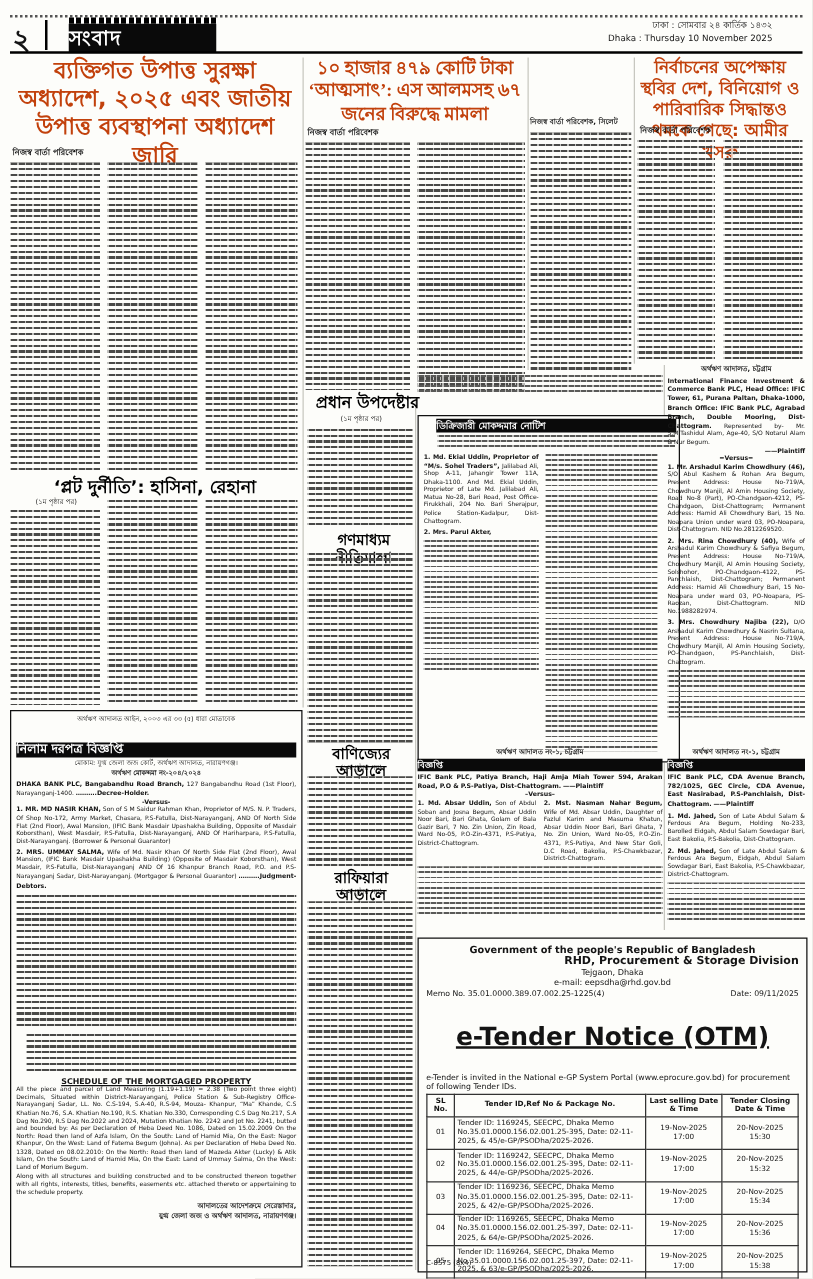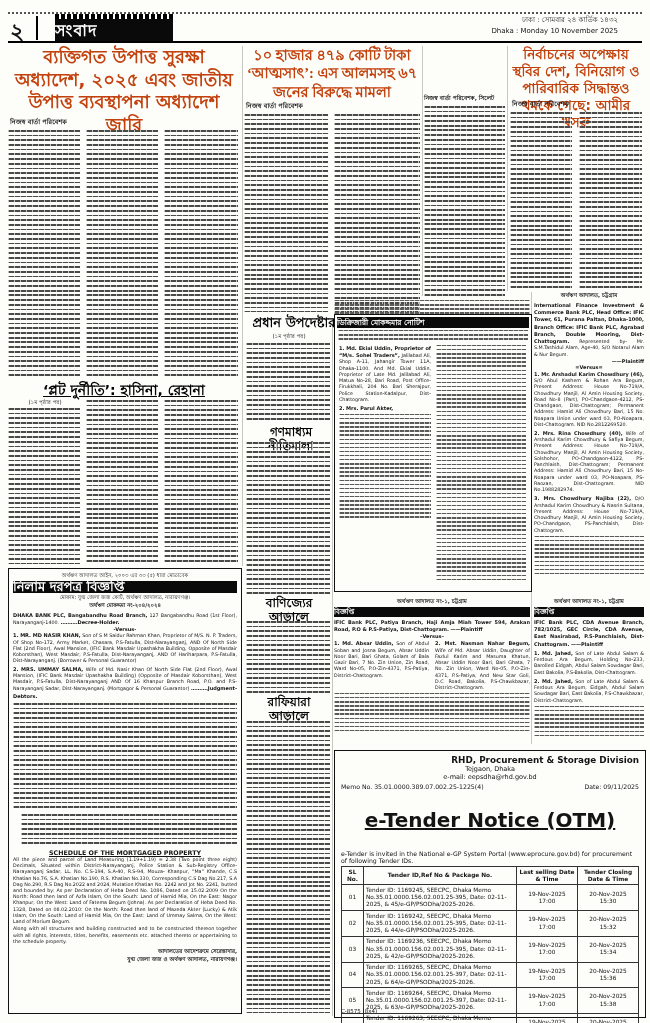--- a/index.html
+++ b/index.html
@@ -33,21 +33,21 @@
 
 <div class="page">
 
   <div class="abs" style="left:8px;top:12px;width:634px;border-top:2px dotted #555;"></div>
   <div class="abs" style="left:10px;top:14px;width:26px;font-size:22px;font-weight:bold;">২</div>
   <div class="abs" style="left:36px;top:16px;width:2px;height:24px;background:#000;"></div>
   <div class="abs" style="left:55px;top:14px;width:118px;height:5px;background:repeating-linear-gradient(90deg,#000 0 4px,#fff 4px 6px);"></div>
   <div class="abs bar" style="left:55px;top:19px;width:118px;height:23px;font-size:16px;line-height:23px;letter-spacing:1px;">সংবাদ</div>
   <div class="abs rt" style="left:406px;top:15px;width:212px;font-size:7px;line-height:1.5;text-align:right;">
     <div>ঢাকা : সোমবার ২৪ কার্তিক ১৪৩২</div>
-    <div>Dhaka : Monday 10 November 2025</div>
+    <div>Dhaka : Thursday 10 November 2025</div>
   </div>
   <div class="abs" style="left:8px;top:41px;width:634px;height:2px;background:#000;"></div>
 
   <div class="vline" style="left:242px;top:46px;height:520px;"></div>
   <div class="vline" style="left:422px;top:46px;height:250px;"></div>
   <div class="vline" style="left:507px;top:46px;height:245px;"></div>
   <div class="vline" style="left:332px;top:318px;height:698px;"></div>
   <div class="vline" style="left:531px;top:292px;height:452px;"></div>
 
   <div class="abs hl" style="left:8px;top:46px;width:232px;font-size:18px;">ব্যক্তিগত উপাত্ত সুরক্ষা অধ্যাদেশ, ২০২৫ এবং জাতীয় উপাত্ত ব্যবস্থাপনা অধ্যাদেশ জারি</div>
@@ -62,40 +62,40 @@
   <div class="abs tx" style="left:334px;top:114px;width:86px;height:198px;"></div>
 
   <div class="abs byline" style="left:424px;top:95px;width:81px;font-size:5.8px;">নিজস্ব বার্তা পরিবেশক, সিলেট</div>
   <div class="abs tx" style="left:424px;top:106px;width:81px;height:190px;"></div>
 
   <div class="abs hl" style="left:510px;top:46px;width:132px;font-size:13.5px;">নির্বাচনের অপেক্ষায় স্থবির দেশ, বিনিয়োগ ও পারিবারিক সিদ্ধান্তও থমকে গেছে: আমীর খসরু</div>
   <div class="abs byline" style="left:512px;top:101px;width:100px;">নিজস্ব বার্তা পরিবেশক</div>
   <div class="abs tx" style="left:510px;top:112px;width:62px;height:178px;"></div>
   <div class="abs tx" style="left:579px;top:112px;width:63px;height:178px;"></div>
 
-  <div class="abs jump" style="left:8px;top:382px;width:232px;font-size:14px;text-decoration:underline;">‘প্লট দুর্নীতি’: হাসিনা, রেহানা</div>
+  <div class="abs jump" style="left:8px;top:382px;width:232px;font-size:14px;">‘প্লট দুর্নীতি’: হাসিনা, রেহানা</div>
   <div class="abs cont" style="left:8px;top:399px;width:74px;">(১ম পৃষ্ঠার পর)</div>
   <div class="abs tx" style="left:8px;top:408px;width:72px;height:156px;"></div>
   <div class="abs tx" style="left:86px;top:400px;width:72px;height:164px;"></div>
   <div class="abs tx" style="left:164px;top:400px;width:74px;height:164px;"></div>
 
   <div class="abs jump" style="left:246px;top:316px;width:96px;font-size:13px;">প্রধান উপদেষ্টার</div>
   <div class="abs cont" style="left:246px;top:333px;width:86px;">(১ম পৃষ্ঠার পর)</div>
   <div class="abs tx" style="left:246px;top:343px;width:84px;height:80px;"></div>
   <div class="abs jump" style="left:246px;top:426px;width:90px;font-size:12px;">গণমাধ্যম নীতিমালা</div>
   <div class="abs tx" style="left:246px;top:442px;width:84px;height:152px;"></div>
   <div class="abs jump" style="left:246px;top:597px;width:86px;font-size:12px;">বাণিজ্যের আড়ালে</div>
   <div class="abs cont" style="left:246px;top:612px;width:86px;">(১ম পৃষ্ঠার পর)</div>
   <div class="abs tx" style="left:246px;top:621px;width:84px;height:72px;"></div>
   <div class="abs jump" style="left:246px;top:696px;width:86px;font-size:12px;">রাফিয়ারা আড়ালে</div>
   <div class="abs cont" style="left:246px;top:711px;width:86px;">(১ম পৃষ্ঠার পর)</div>
   <div class="abs tx" style="left:246px;top:721px;width:84px;height:292px;"></div>
 
   <div class="abs tx en" style="left:334px;top:300px;width:196px;height:14px;"></div>
-  <div class="abs box" style="left:334px;top:314px;width:196px;height:276px;">
+  <div class="abs box" style="left:334px;top:332px;width:196px;height:276px;padding-left:12px;">
     <div class="bar" style="margin:2px;height:11px;font-size:7.5px;line-height:11px;">ডিক্রিজারী মোকদ্দমার নোটিশ</div>
     <div class="tx en" style="margin:2px 3px;height:10px;"></div>
     <div style="position:absolute;left:4px;top:30px;width:92px;">
       <div class="tiny"><b>1. Md. Ekial Uddin, Proprietor of “M/s. Sohel Traders”,</b> <span>Jalilabad Ali, Shop A-11, Jahangir Tower 11A, Dhaka-1100. And Md. Ekial Uddin, Proprietor of Late Md. Jalilabad Ali, Matua No-28, Bari Road, Post Office-Firukkhali, 204 No. Bari Sherajpur, Police Station-Kadalpur, Dist-Chattogram.</span></div>
       <div class="tiny" style="margin-top:2px;"><b>2. Mrs. Parul Akter,</b></div>
       <div class="tx en" style="height:106px;margin-top:2px;"></div>
     </div>
     <div class="tx en" style="position:absolute;left:101px;top:30px;width:90px;height:238px;"></div>
   </div>
 
@@ -126,37 +126,38 @@
     <div class="ctr" style="font-size:5.5px;font-weight:bold;">অর্থঋণ আদালত নং-১, চট্টগ্রাম</div>
     <div class="bar" style="height:10px;font-size:7px;line-height:10px;margin-top:1px;">বিজ্ঞপ্তি</div>
     <div class="tiny" style="margin-top:2px;"><b>IFIC Bank PLC, CDA Avenue Branch, 782/1025, GEC Circle, CDA Avenue, East Nasirabad, P.S-Panchlaish, Dist-Chattogram.</b> <b>——Plaintiff</b></div>
     <div class="tiny" style="margin-top:2px;"><b>1. Md. Jahed,</b> <span>Son of Late Abdul Salam &amp; Ferdous Ara Begum, Holding No-233, Barolled Eidgah, Abdul Salam Sowdagar Bari, East Bakolia, P.S-Bakolia, Dist-Chattogram.</span></div>
     <div class="tiny" style="margin-top:2px;"><b>2. Md. Jahed,</b> <span>Son of Late Abdul Salam &amp; Ferdous Ara Begum, Eidgah, Abdul Salam Sowdagar Bari, East Bakolia, P.S-Chawkbazar, District-Chattogram.</span></div>
     <div class="tx en" style="height:30px;margin-top:2px;"></div>
   </div>
 
   <div class="abs box" style="left:8px;top:568px;width:234px;height:446px;padding:3px 4px;box-sizing:border-box;">
     <div class="ctr" style="font-size:5.3px;">অর্থঋণ আদালত আইন, ২০০৩ এর ৩৩ (৫) ধারা মোতাবেক</div>
-    <div class="bar" style="height:12px;font-size:13px;line-height:12px;margin-top:1px;">নিলাম দরপত্র বিজ্ঞপ্তি</div>
+    <div class="bar" style="height:12px;font-size:10px;line-height:12px;margin-top:14px;">নিলাম দরপত্র বিজ্ঞপ্তি</div>
     <div class="ctr" style="font-size:5.3px;margin-top:1px;">মোকাম: যুগ্ম জেলা জজ কোর্ট, অর্থঋণ আদালত, নারায়ণগঞ্জ।</div>
     <div class="ctr" style="font-size:5.3px;font-weight:bold;">অর্থঋণ মোকদ্দমা নং-২০৪/২০২৪</div>
     <div class="tiny" style="margin-top:2px;"><b>DHAKA BANK PLC, Bangabandhu Road Branch,</b> <span>127 Bangabandhu Road (1st Floor), Narayanganj-1400.</span> <b>……….Decree-Holder.</b></div>
     <div class="ctr" style="font-size:5px;font-weight:bold;">-Versus-</div>
     <div class="tiny"><b>1. MR. MD NASIR KHAN,</b> <span>Son of S M Saidur Rahman Khan, Proprietor of M/S. N. P. Traders, Of Shop No-172, Army Market, Chasara, P.S-Fatulla, Dist-Narayanganj, AND Of North Side Flat (2nd Floor), Awal Mansion, (IFIC Bank Masdair Upashakha Building, Opposite of Masdair Koborsthan), West Masdair, P.S-Fatulla, Dist-Narayanganj, AND Of Hariharpara, P.S-Fatulla, Dist-Narayanganj. (Borrower &amp; Personal Guarantor)</span></div>
     <div class="tiny" style="margin-top:1px;"><b>2. MRS. UMMAY SALMA,</b> <span>Wife of Md. Nasir Khan Of North Side Flat (2nd Floor), Awal Mansion, (IFIC Bank Masdair Upashakha Building) (Opposite of Masdair Koborsthan), West Masdair, P.S-Fatulla, Dist-Narayanganj AND Of 16 Khanpur Branch Road, P.O. and P.S-Narayanganj Sadar, Dist-Narayanganj. (Mortgagor &amp; Personal Guarantor)</span> <b>……….Judgment-Debtors.</b></div>
     <div class="tx" style="height:108px;margin-top:3px;"></div>
     <div class="tx" style="height:32px;margin:3px 0 0 8px;"></div>
     <div class="ctr" style="font-size:6.3px;font-weight:bold;text-decoration:underline;margin-top:3px;">SCHEDULE OF THE MORTGAGED PROPERTY</div>
     <div class="tiny" style="margin-top:1px;">All the piece and parcel of Land Measuring (1.19+1.19) = 2.38 (Two point three eight) Decimals, Situated within District-Narayanganj, Police Station &amp; Sub-Registry Office-Narayanganj Sadar, LL. No. C.S-194, S.A-40, R.S-94, Mouza- Khanpur, “Ma” Khande, C.S Khatian No.76, S.A. Khatian No.190, R.S. Khatian No.330, Corresponding C.S Dag No.217, S.A Dag No.290, R.S Dag No.2022 and 2024, Mutation Khatian No. 2242 and Jot No. 2241, butted and bounded by: As per Declaration of Heba Deed No. 1086, Dated on 15.02.2009 On the North: Road then land of Azfa Islam, On the South: Land of Hamid Mia, On the East: Nagor Khanpur, On the West: Land of Fatema Begum (Johna). As per Declaration of Heba Deed No. 1328, Dated on 08.02.2010: On the North: Road then land of Mazeda Akter (Lucky) &amp; Atik Islam, On the South: Land of Hamid Mia, On the East: Land of Ummay Salma, On the West: Land of Morium Begum.</div>
     <div class="tiny" style="margin-top:1px;">Along with all structures and building constructed and to be constructed thereon together with all rights, interests, titles, benefits, easements etc. attached thereto or appertaining to the schedule property.</div>
     <div class="rt" style="font-size:5.5px;font-weight:bold;margin-top:3px;">আদালতের আদেশক্রমে সেরেস্তাদার,</div>
     <div class="rt" style="font-size:5.5px;font-weight:bold;">যুগ্ম জেলা জজ ও অর্থঋণ আদালত, নারায়ণগঞ্জ।</div>
   </div>
 
   <div class="abs" style="left:334px;top:750px;width:312px;height:268px;border:1.5px solid #111;box-sizing:border-box;padding:4px 6px;background:#fdfdfa;">
+    <div class="ctr" style="font-size:7.8px;font-weight:bold;">Government of the people's Republic of Bangladesh</div>
     <div class="ctr" style="font-size:8.8px;font-weight:bold;text-align:right;">RHD, Procurement &amp; Storage Division</div>
     <div class="ctr" style="font-size:6.5px;">Tejgaon, Dhaka</div>
     <div class="ctr" style="font-size:6.5px;">e-mail: eepsdha@rhd.gov.bd</div>
     <div style="display:flex;justify-content:space-between;font-size:6.2px;margin-top:2px;">
       <span>Memo No. 35.01.0000.389.07.002.25-1225(4)</span>
       <span>Date: 09/11/2025</span>
     </div>
     <div class="ctr" style="font-size:20px;font-weight:bold;text-decoration:underline;margin:18px 0;">e-Tender Notice (OTM)</div>
     <div style="font-size:6.2px;margin-bottom:2px;">e-Tender is invited in the National e-GP System Portal (www.eprocure.gov.bd) for procurement of following Tender IDs.</div>
     <table class="tender">

